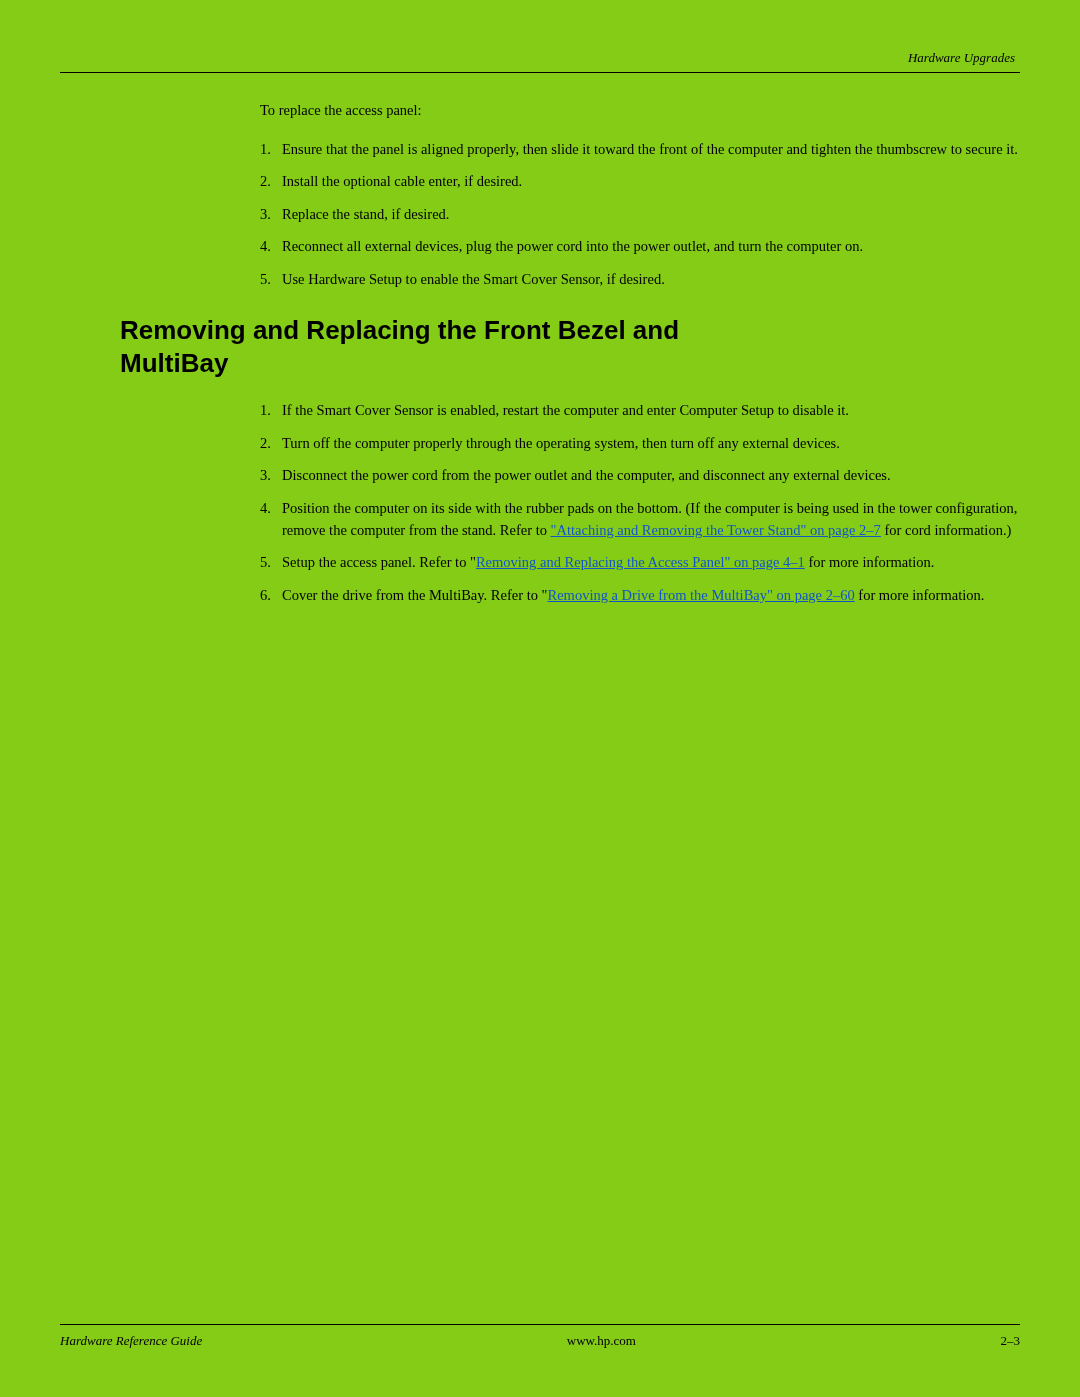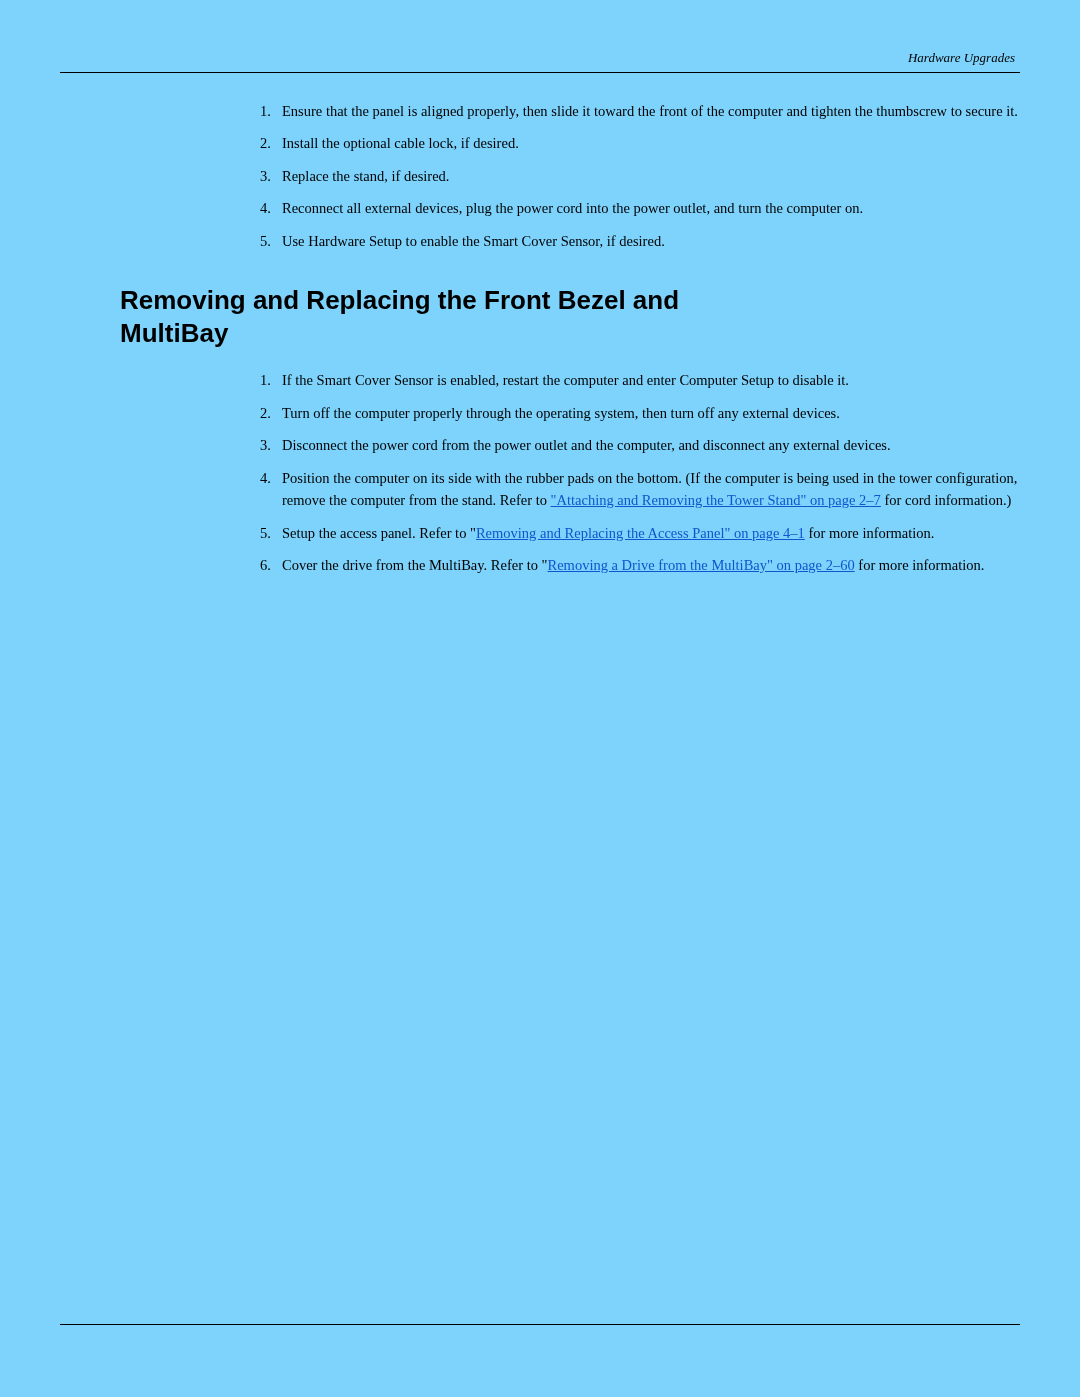--- a/index.html
+++ b/index.html
@@ -14,21 +14,21 @@
       font-size: 14.5px;
       color: #000000;
       width: 1080px;
       min-height: 1397px;
       position: relative;
     }
 
     .page-container {
       width: 1080px;
       min-height: 1397px;
-      background: #7dd3fc;
+      background: #84cc16;
       position: relative;
       padding: 15px;
     }
 
     
     .top-rule {
       position: absolute;
       top: 72px;
       left: 60px;
       right: 60px;
@@ -85,21 +85,21 @@
       flex: 1;
     }
 
     
     .section-heading {
       font-family: Arial, Helvetica, sans-serif;
       font-size: 26px;
       font-weight: bold;
       color: #000000;
       margin-left: 60px;
-      margin-top: 32px;
+      margin-top: 24px;
       margin-bottom: 20px;
       line-height: 1.25;
     }
 
     
     .section-content {
       margin-left: 200px;
     }
 
     .section-intro {
@@ -157,29 +157,30 @@
 <div class="page-container">
 
   <div class="top-rule"></div>
 
   <div class="header-section">
     <em>Hardware Upgrades</em>
   </div>
 
   <div class="main-content">
 
+    <p class="intro-text">To replace the access panel:</p>
 
     <div class="numbered-list">
       <div class="list-item">
         <span class="list-number">1.</span>
         <span class="list-text">Ensure that the panel is aligned properly, then slide it toward the front of the computer and tighten the thumbscrew to secure it.</span>
       </div>
       <div class="list-item">
         <span class="list-number">2.</span>
-        <span class="list-text">Install the optional cable lock, if desired.</span>
+        <span class="list-text">Install the optional cable enter, if desired.</span>
       </div>
       <div class="list-item">
         <span class="list-number">3.</span>
         <span class="list-text">Replace the stand, if desired.</span>
       </div>
       <div class="list-item">
         <span class="list-number">4.</span>
         <span class="list-text">Reconnect all external devices, plug the power cord into the power outlet, and turn the computer on.</span>
       </div>
       <div class="list-item">
@@ -233,14 +234,21 @@
             <span>Cover the drive from the MultiBay. Refer to "</span><a class="link-text">Removing a Drive from the MultiBay" on page 2–60</a><span> for more information.</span>
           </span>
         </div>
 
       </div>
     </div>
   </div>
 
   <div class="bottom-rule"></div>
 
+  <div class="footer-section">
+    <span class="footer-left">
+      <em>Hardware Reference Guide</em>
+    </span>
+    <span class="footer-center">www.hp.com</span>
+    <span class="footer-right">2–3</span>
+  </div>
 
 </div>
 
 </body></html>

